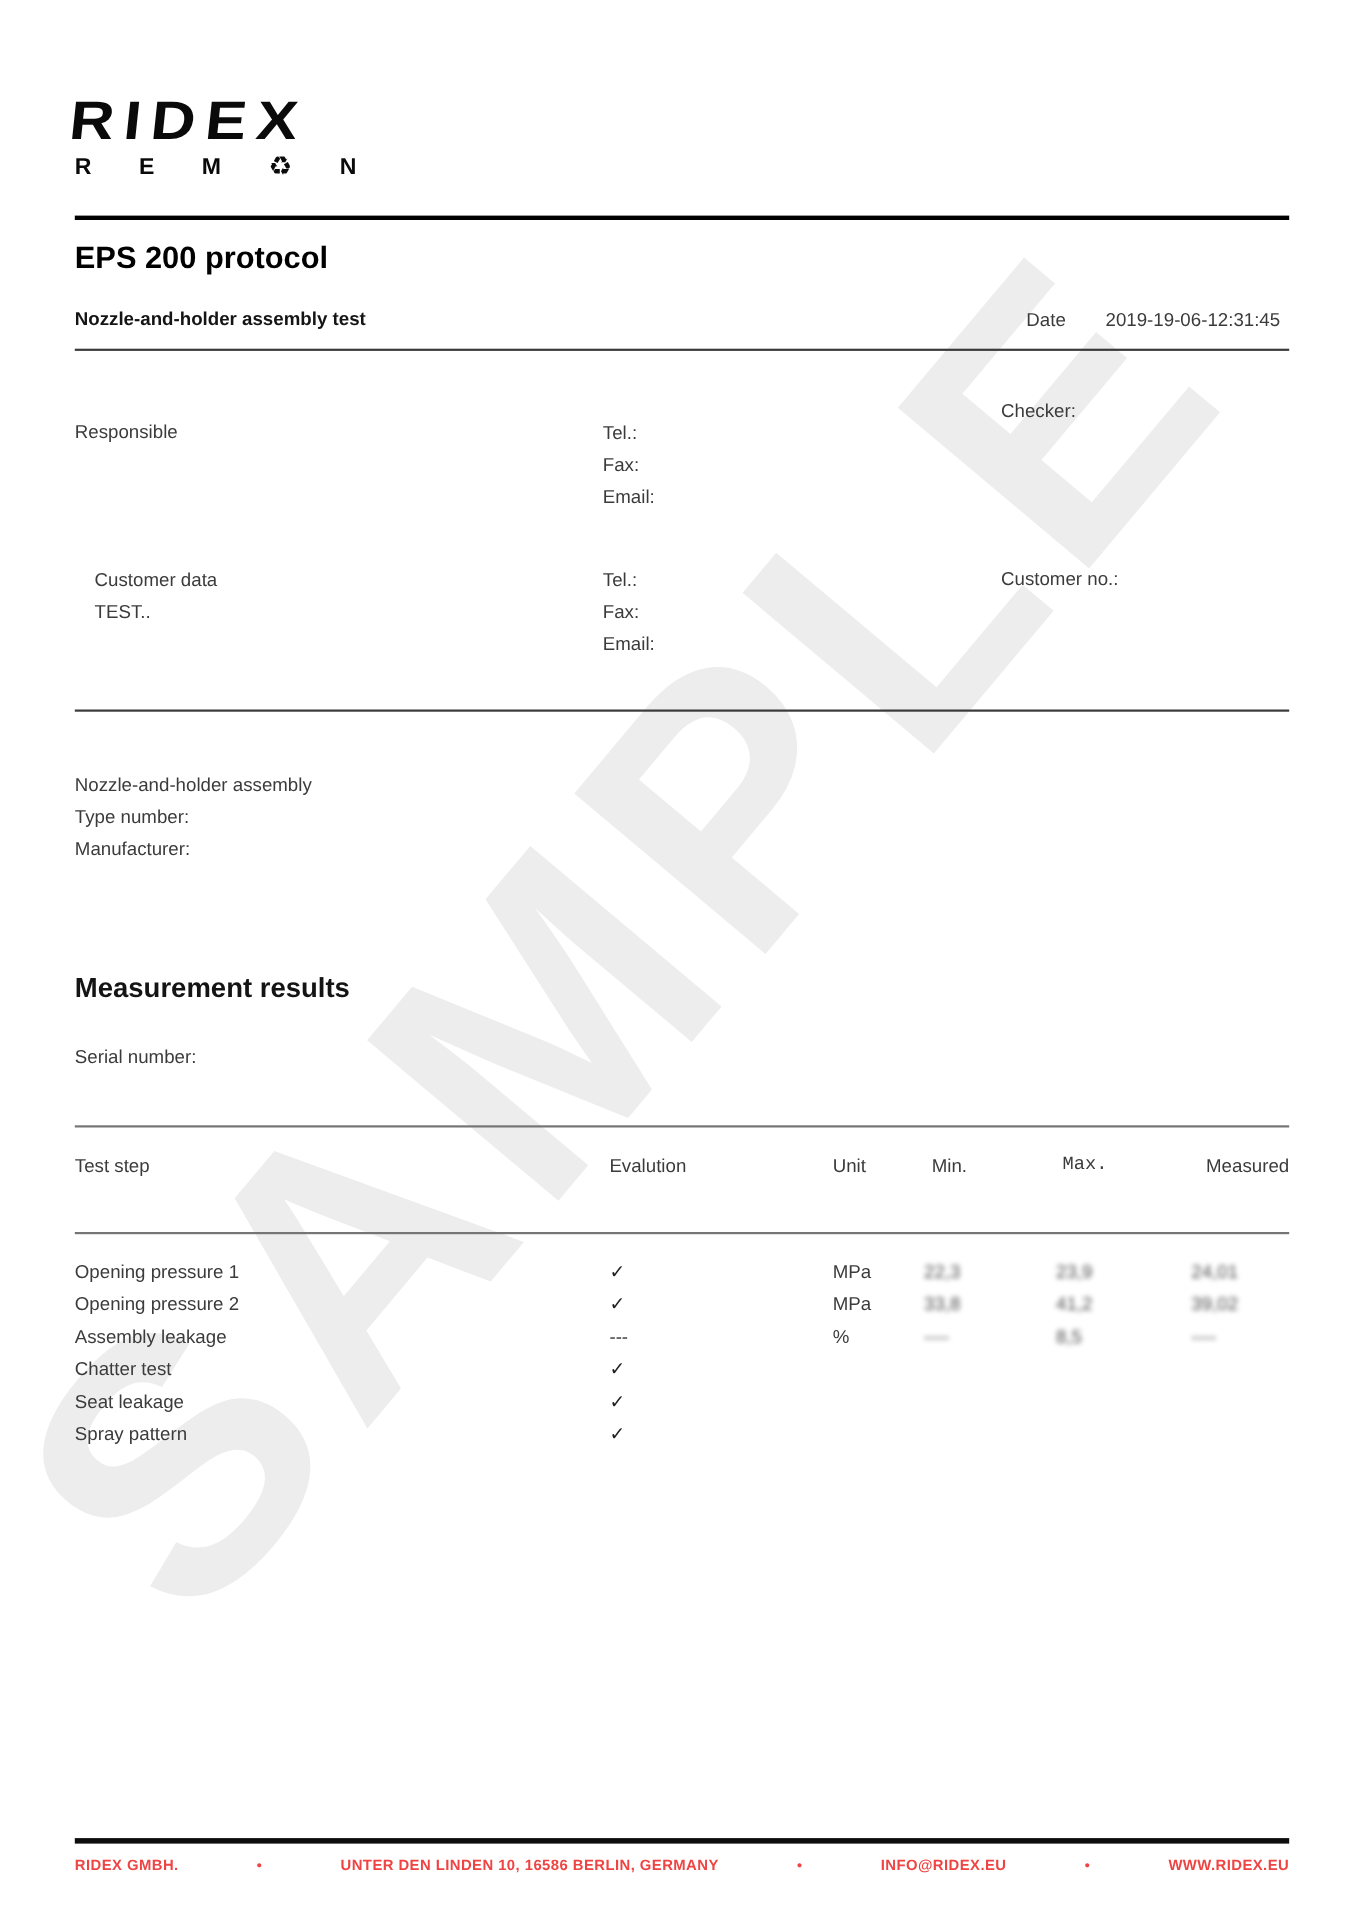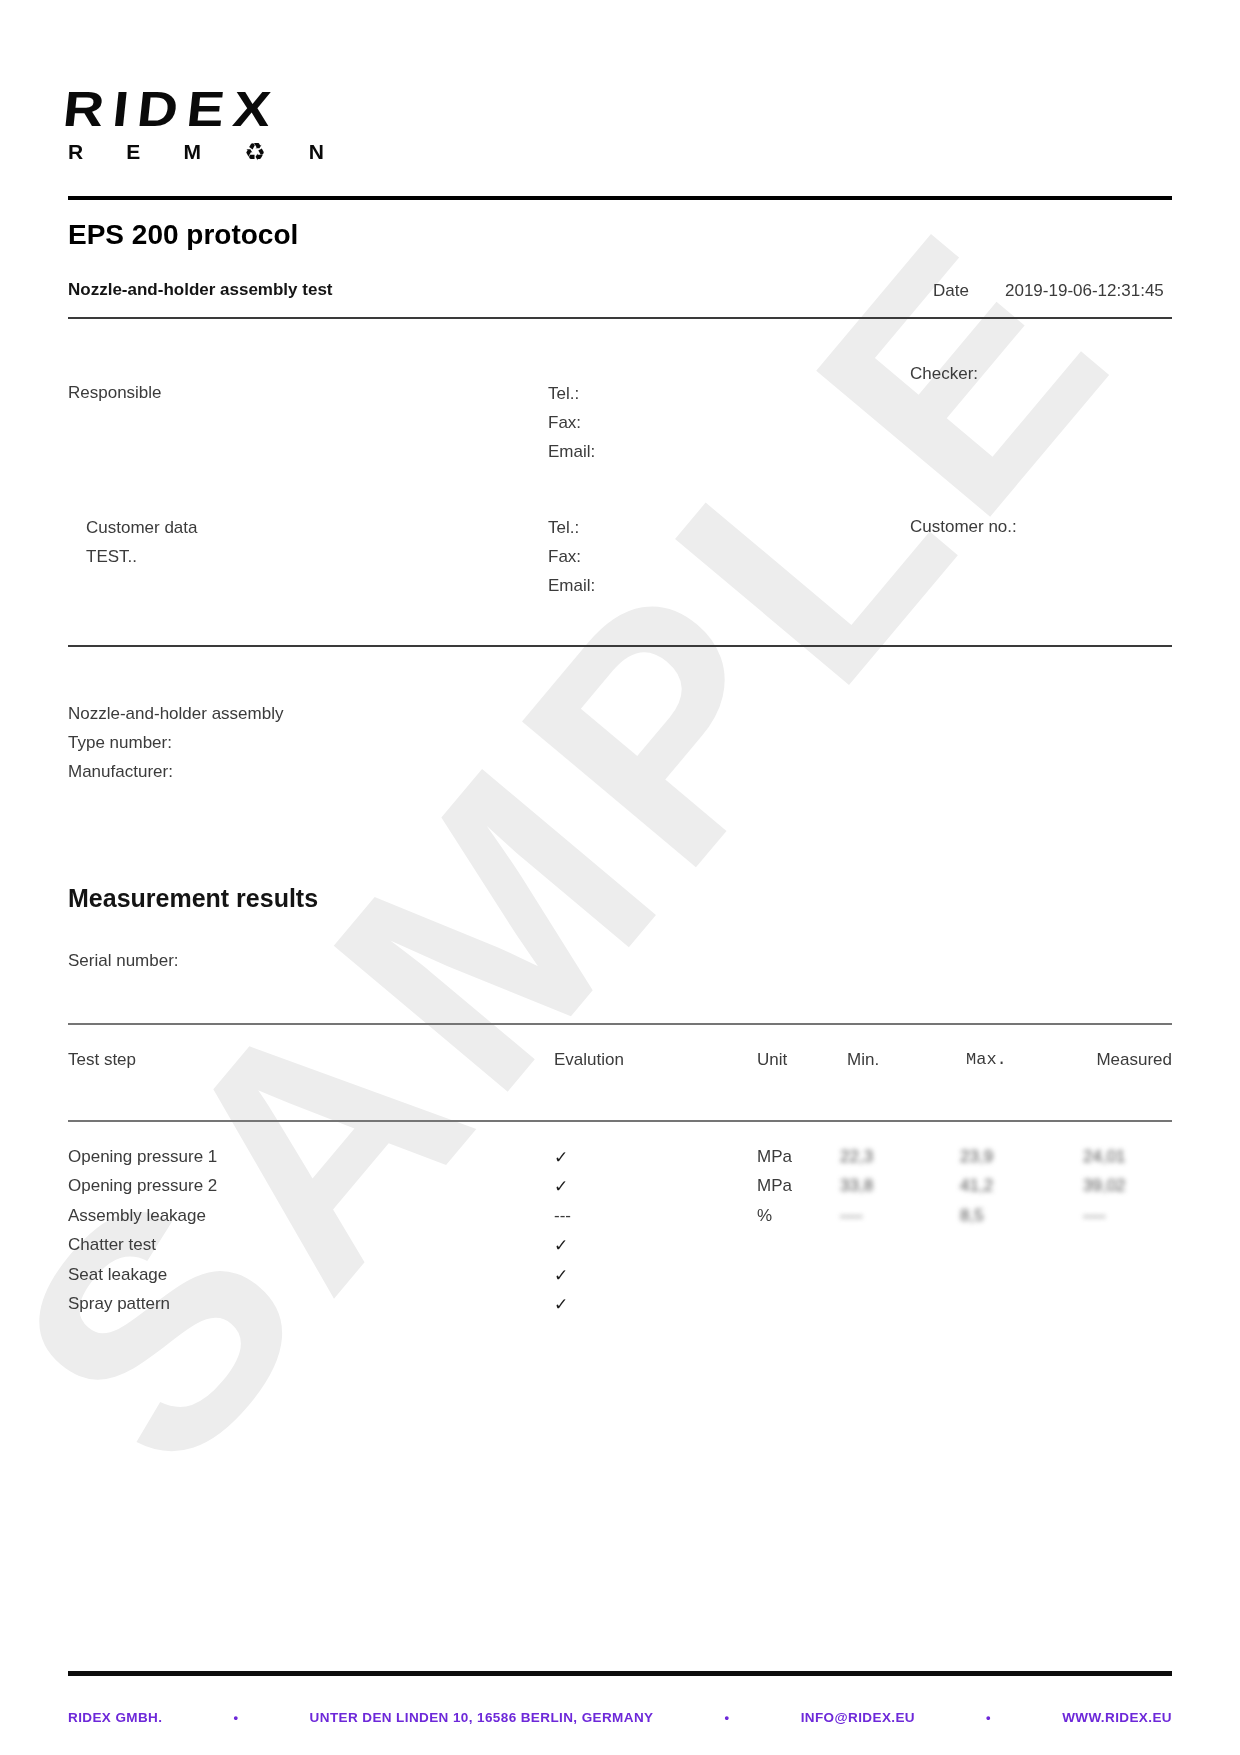--- a/index.html
+++ b/index.html
@@ -64,23 +64,22 @@
   .h-min  { left:779px; }
   .h-max  { left:898px;font-family:Liberation Mono, monospace; }
   .h-meas { left:auto; right:0; text-align:right; }
   .blurred { filter:blur(2.6px); color:#4f4f4f; }
   .check { font-weight:700; color:#1c1c1c; }
 
   
   .footer-row {
     left:68px; top:1688px; width:1104px; display:flex;
     justify-content:space-between; align-items:center;
-    font-size:13.5px; font-weight:700; letter-spacing:0.4px; color:#6d28d9;
+    font-size:13.5px; font-weight:700; letter-spacing:0.4px; color:#ef4444;
     white-space:nowrap;
-    margin-top:22px;
   }
   .footer-row .dot { font-size:13px; }
 </style>
 </head>
 <body>
 
 <div class="watermark">SAMPLE</div>
 
 <div class="content">
 

